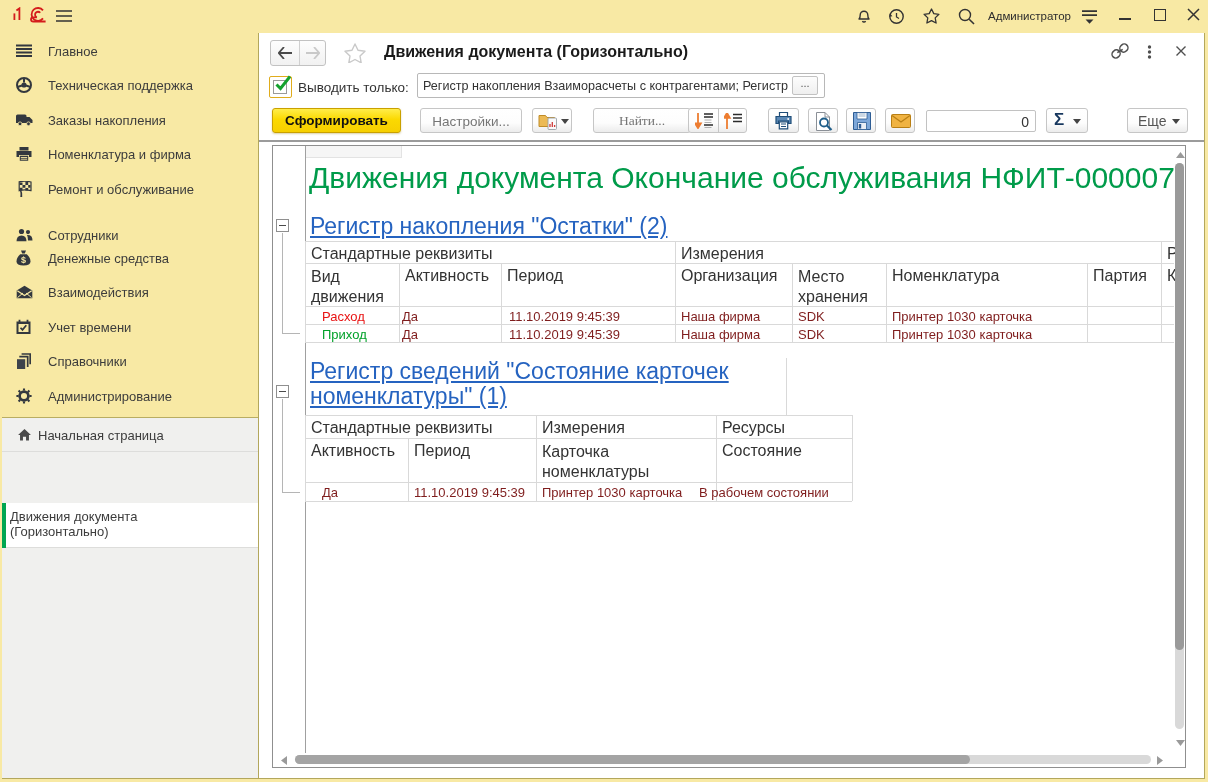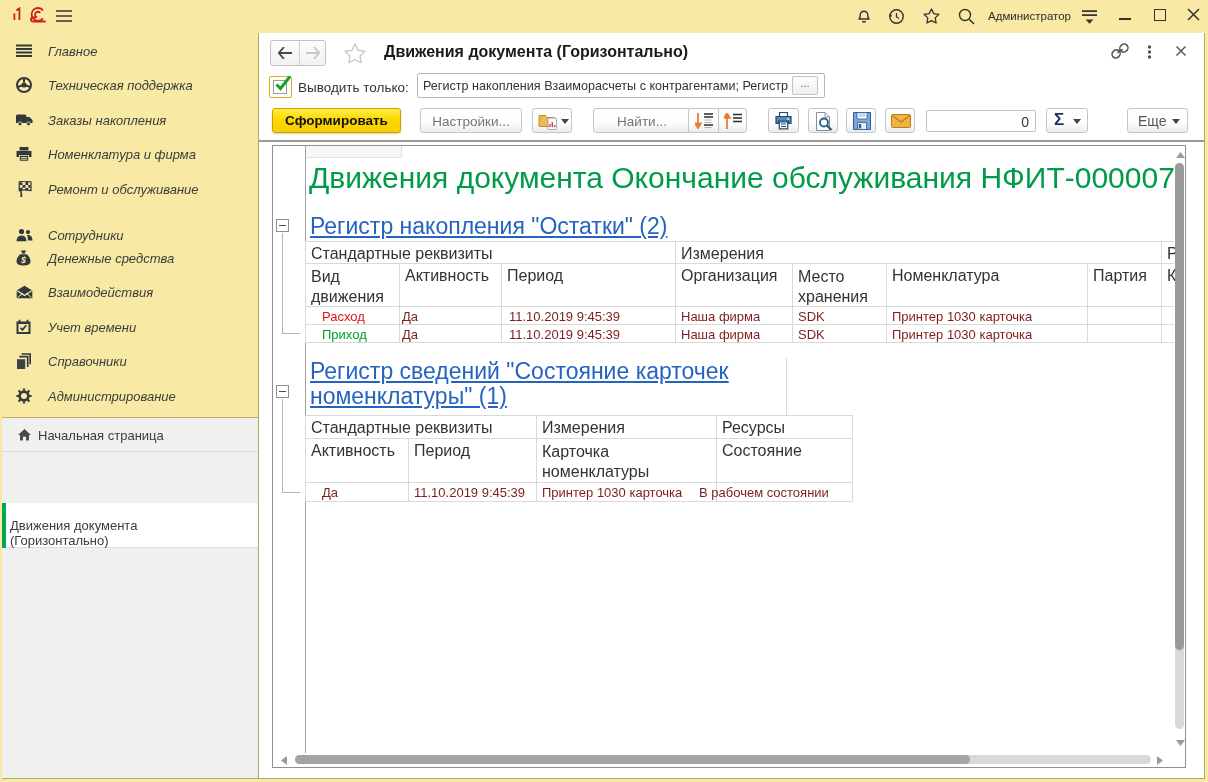--- a/index.html
+++ b/index.html
@@ -3,21 +3,21 @@
 <style>
 *{margin:0;padding:0;box-sizing:border-box;}
 html,body{width:1208px;height:782px;overflow:hidden;}
 body{font-family:"Liberation Sans",sans-serif;background:#f8e9a4;position:relative;color:#333;}
 .abs{position:absolute;}
 svg{display:block;}
 
 #topbar{left:0;top:0;width:1208px;height:32px;}
 #toptitle{left:91px;top:9px;font-size:12.8px;color:#2d2d2d;}
 
-.sideitem{left:0;width:258px;height:34px;font-style:italic;}
+.sideitem{left:0;width:258px;height:34px;}
 .sideitem .lbl{position:absolute;left:48px;top:50%;transform:translateY(-50%);font-size:13px;color:#3c3c3c;}
 .sideitem svg{position:absolute;left:16px;top:50%;transform:translateY(-50%);}
 
 #graypanel{left:2px;top:417px;width:256px;height:361px;background:#f0f0ee;border-top:1px solid #b9ad62;}
 #vline{left:258px;top:33px;width:1px;height:745px;background:#b3a75c;}
 #oliveb{left:2px;top:778px;width:1203px;height:1px;background:#b3a75c;}
 #oliver{left:1204px;top:33px;width:1px;height:746px;background:#b3a75c;}
 
 #content{left:259px;top:33px;width:945px;height:745px;background:#fff;}
 .btn{position:absolute;border:1px solid #c6c6c6;border-radius:3px;background:linear-gradient(#ffffff,#fdfdfd 60%,#ececec);}
@@ -178,21 +178,21 @@
   </div>
 <div class="abs" id="graypanel">
   <div class="abs" style="left:0;top:0;width:256px;height:34px;border-bottom:1px solid #dddddb;">
     <svg class="abs" style="left:16px;top:11px" width="13" height="12" viewBox="0 0 15 14">
         <path d="M7.5 0 L15 7 H12.7 V13.5 H9.3 V9 H5.7 V13.5 H2.3 V7 H0 Z" fill="#4a4a4a"></path>
       </svg>
     <div class="abs" style="left:36px;top:10px;font-size:13px;color:#3c3c3c;">Начальная страница</div>
   </div>
   <div class="abs" style="left:0;top:85px;width:256px;height:45px;background:#fff;border-bottom:1px solid #dddddb;font-size:13px;color:#3c3c3c;">
     <div class="abs" style="left:0;top:0;width:4px;height:45px;background:#00a651;"></div>
-    <div style="padding:15px 0 0 8px;line-height:15px;">Движения документа<br>(Горизонтально)</div>
+    <div style="padding:6px 0 0 8px;line-height:15px;">Движения документа<br>(Горизонтально)</div>
   </div>
 </div>
 <div class="abs" id="vline"></div>
 <div class="abs" id="oliveb"></div>
 <div class="abs" id="oliver"></div>
 <div class="abs" id="content"></div>
 
 <div class="abs" style="left:270px;top:40px;width:56px;height:26px;border:1px solid #c2c2c2;border-radius:3px;background:linear-gradient(#fdfdfd,#f1f1f1);">
   <div class="abs" style="left:28px;top:0;width:1px;height:24px;background:#d0d0d0;"></div>
   <svg class="abs" style="left:7px;top:6px" width="14" height="12" viewBox="0 0 14 12">
@@ -244,21 +244,21 @@
 <div class="btn" style="left:532px;top:108px;width:40px;height:25px;">
   <svg class="abs" style="left:5px;top:3px" width="20" height="18" viewBox="0 0 20 18">
     <path d="M1 3.5 h6.5 l1.5 2 H16.5 V14.5 H1 Z" fill="#ecba55" stroke="#c08c28" stroke-width="1"></path>
     <rect x="10" y="6" width="8.5" height="11.5" rx="1" fill="#fafafa" stroke="#9aa0a6" stroke-width="0.9"></rect>
     <path d="M12 15 v-3 M14.3 15 v-5 M16.6 15 v-2" stroke="#d03a3a" stroke-width="1.3"></path>
   </svg>
   <svg class="abs" style="left:28px;top:10px" width="8" height="5" viewBox="0 0 8 5">
       <path d="M0 0 h8 l-4 5 z" fill="#444"></path>
     </svg>
 </div>
-<div class="btn" style="left:593px;top:108px;width:98px;height:25px;">
+<div class="btn" style="left:593px;top:108px;width:98px;height:25px;font-family:Liberation Serif, serif;">
     <div class="cap">Найти...</div>
   </div>
 <div class="btn" style="left:688px;top:108px;width:59px;height:25px;">
   <div class="abs" style="left:29px;top:0;width:1px;height:23px;background:#c6c6c6;"></div>
   <svg class="abs" style="left:6px;top:4px" width="18" height="16" viewBox="0 0 18 16">
     <path d="M3 0 V12 M3 15 L0.2 10.5 H5.8 Z" stroke="#ed7d31" stroke-width="1.8" fill="#ed7d31"></path>
     <g stroke="#2b2b2b" stroke-width="1.5">
         <path d="M9 1h9M9 4h9"></path>
       </g>
       <g stroke="#b0b0b0" stroke-width="1.2">

